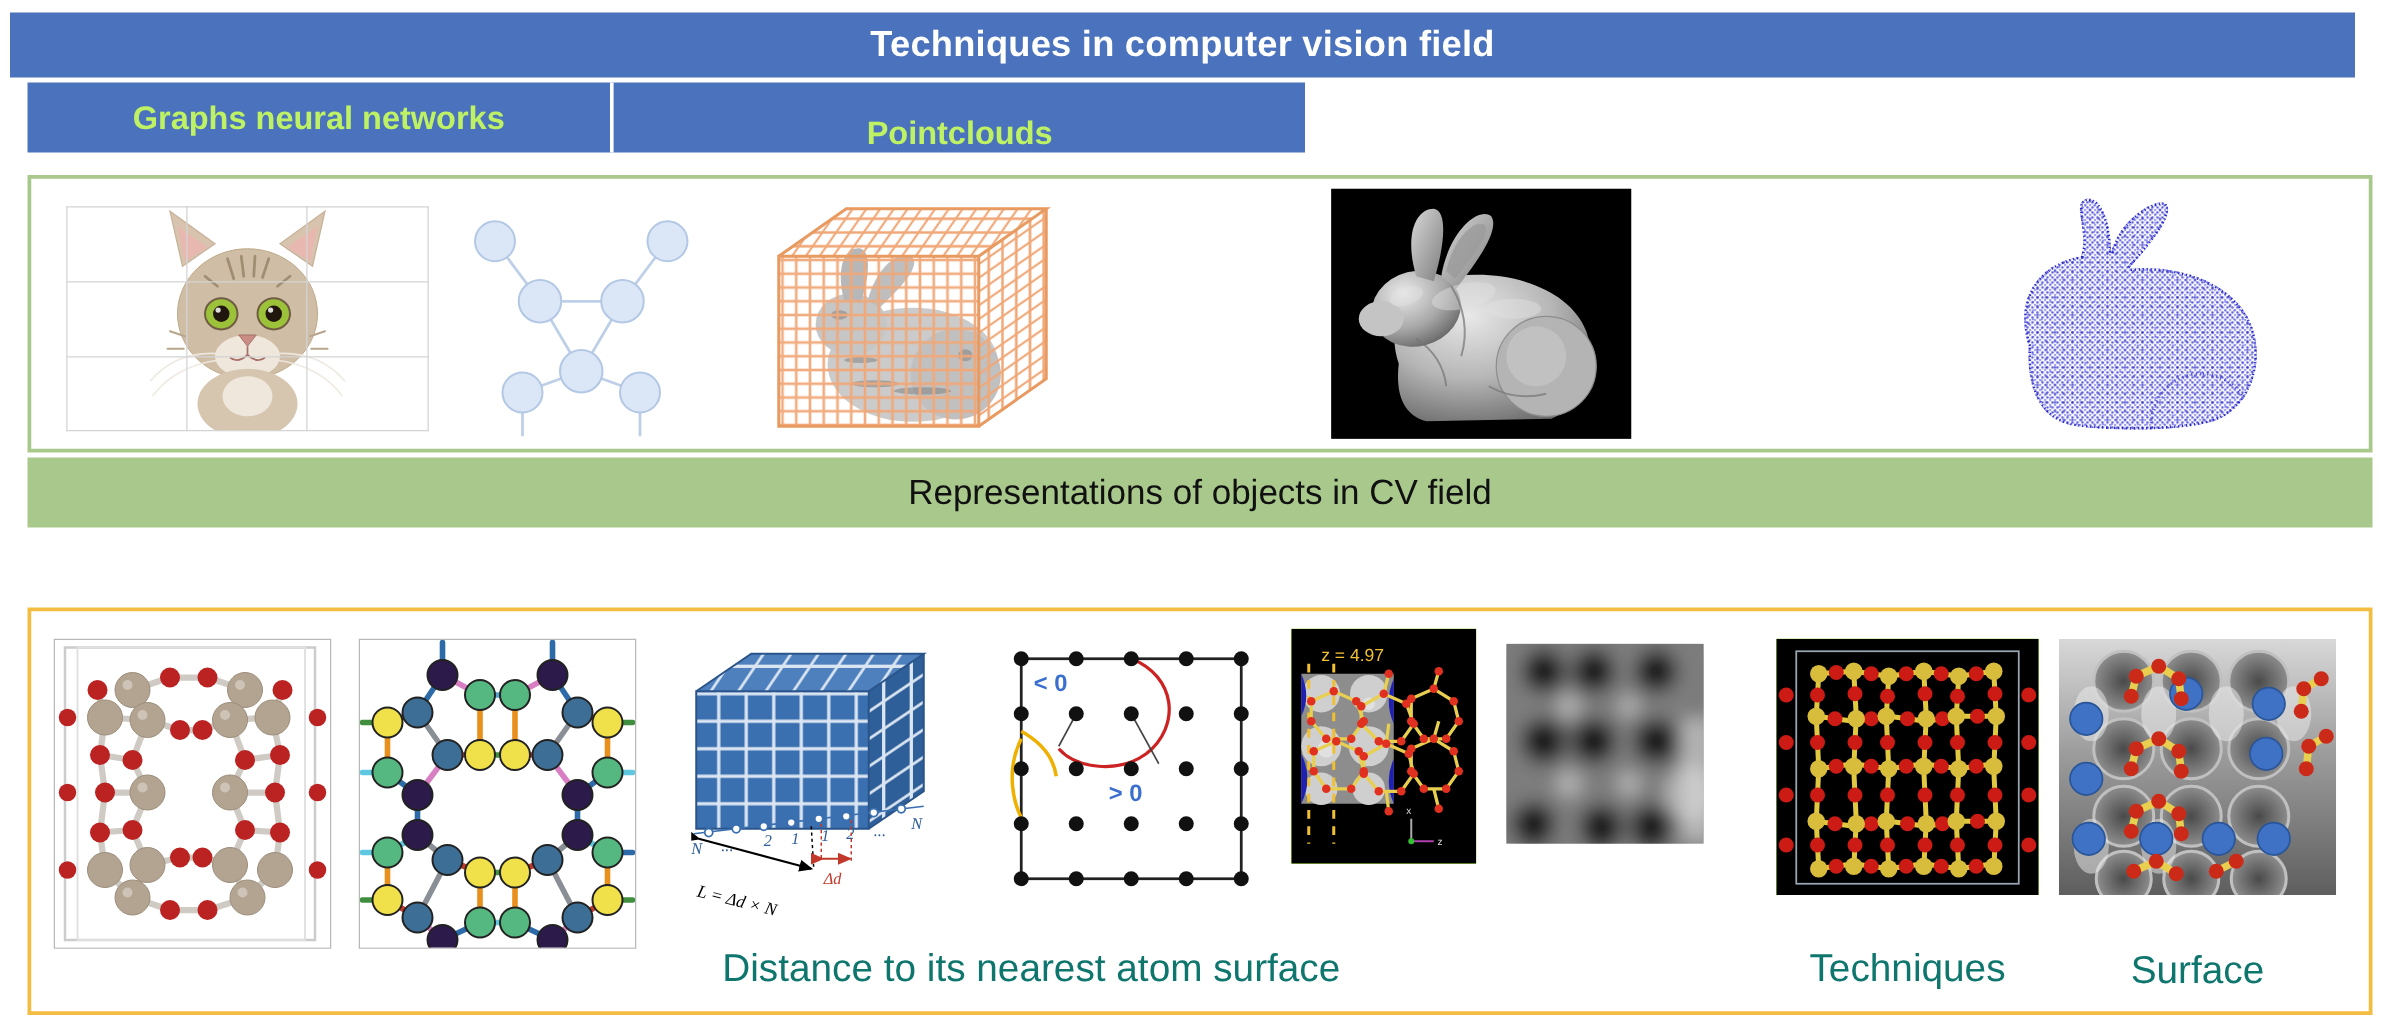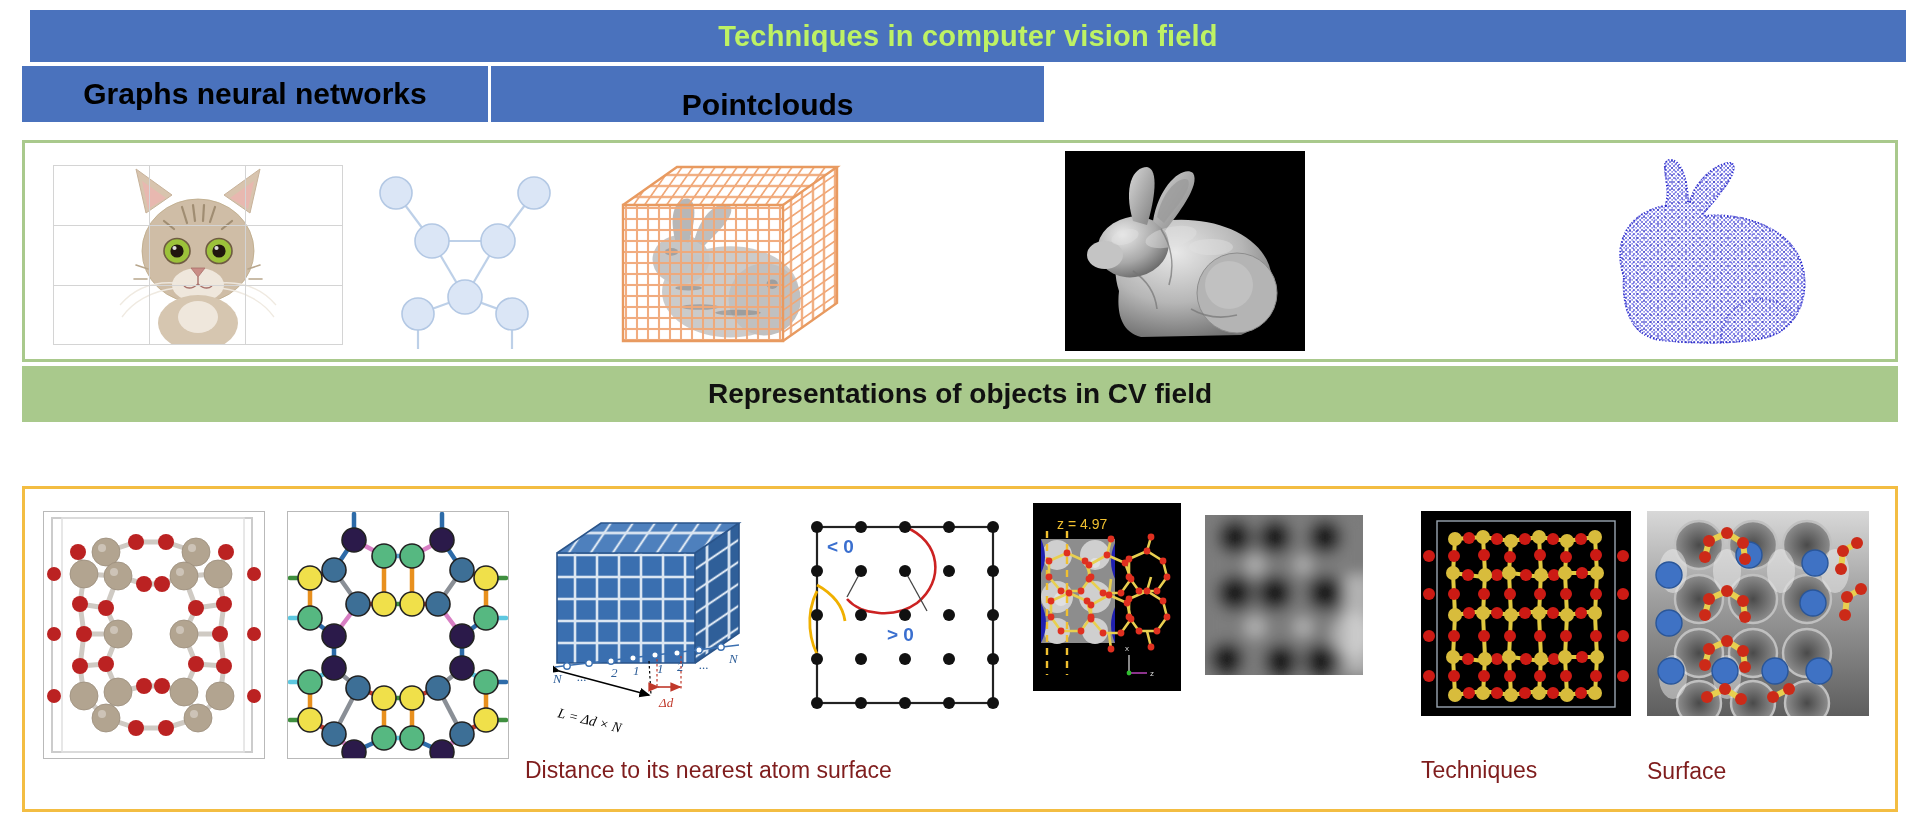--- a/index.html
+++ b/index.html
@@ -1,28 +1,28 @@
 <!DOCTYPE html>
 <html><head>
 <meta charset="utf-8">
 <style>
   html,body{margin:0;padding:0;background:#fff;}
   body{width:1920px;height:828px;font-family:"Liberation Sans",sans-serif;overflow:hidden;}
   .page{position:relative;width:1920px;height:828px;background:#fff;}
 
   
   .hdr-title{
-    position:absolute;left:30px;top:10px;width:1876px;height:52px;
-    background:#4a72bd;color:#bef264;display:flex;align-items:center;justify-content:center;
+    position:absolute;left:8px;top:10px;width:1876px;height:52px;
+    background:#4a72bd;color:#ffffff;display:flex;align-items:center;justify-content:center;
     font-size:29px;font-weight:bold;letter-spacing:.2px;
   }
   .hdr-cols{position:absolute;left:22px;top:66px;width:1876px;height:56px;display:flex;}
   .hdr-col{
-    background:#4a72bd;color:#000000;display:flex;align-items:center;justify-content:center;
-    font-size:30px;font-weight:bold;border-right:3px solid #fff;box-sizing:border-box;
+    background:#4a72bd;color:#bef264;display:flex;align-items:center;justify-content:center;
+    font-size:26px;font-weight:bold;border-right:3px solid #fff;box-sizing:border-box;
   }
   .hdr-col:last-child{border-right:none;align-items:flex-end;}
 
   
   .cv-row{
     position:absolute;left:22px;top:140px;width:1876px;height:222px;
     background:#fff;border:3px solid #a9c98c;box-sizing:border-box;
   }
 
   
@@ -41,33 +41,33 @@
 
   
   .meshb{position:absolute;left:1040px;top:8px;width:240px;height:200px;background:#000;overflow:hidden;}
 
   
   .pcb{position:absolute;left:1540px;top:6px;width:270px;height:205px;}
 
   
   .banner{
     position:absolute;left:22px;width:1876px;display:flex;align-items:center;justify-content:center;
-    font-size:28px;color:#111;font-weight:bold;
+    font-size:28px;color:#111;
   }
   .ban-green{top:366px;height:56px;background:#a9c98c;}
   .ban-yellow{top:426px;height:56px;background:#f3bd42;}
 
   
   .zeo-row{
     position:absolute;left:22px;top:486px;width:1876px;height:326px;
     background:#fff;border:3px solid #f3bd42;box-sizing:border-box;
   }
   .zbox{position:absolute;}
   .cap{
-    position:absolute;font-size:23px;color:#7f1d1d;
+    position:absolute;font-size:31px;color:#0f766e;text-align:center;
   }
 
   
   .framebox{border:1px solid #b9b9b9;box-sizing:border-box;background:#fff;}
   .blackbox{background:#84cc16;overflow:hidden;}
 
   
   svg{display:block;}
 </style>
 </head>

